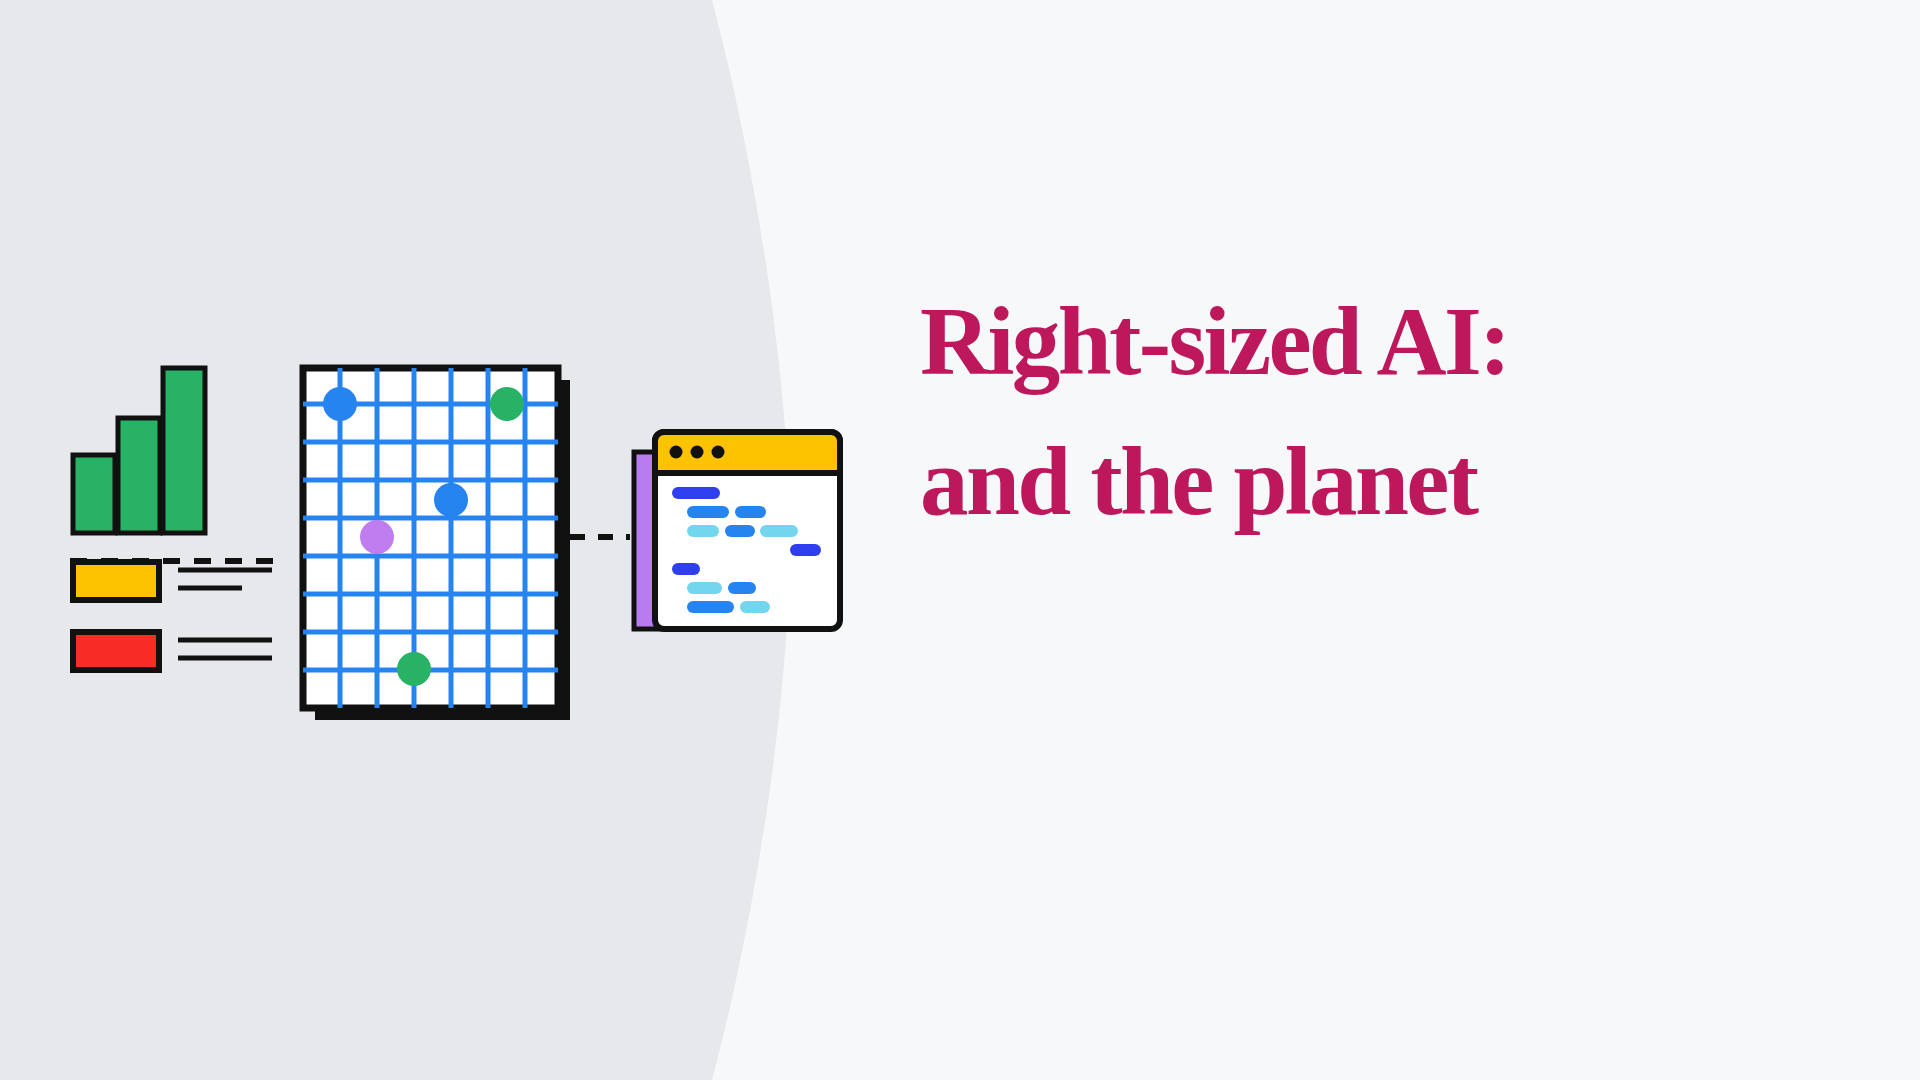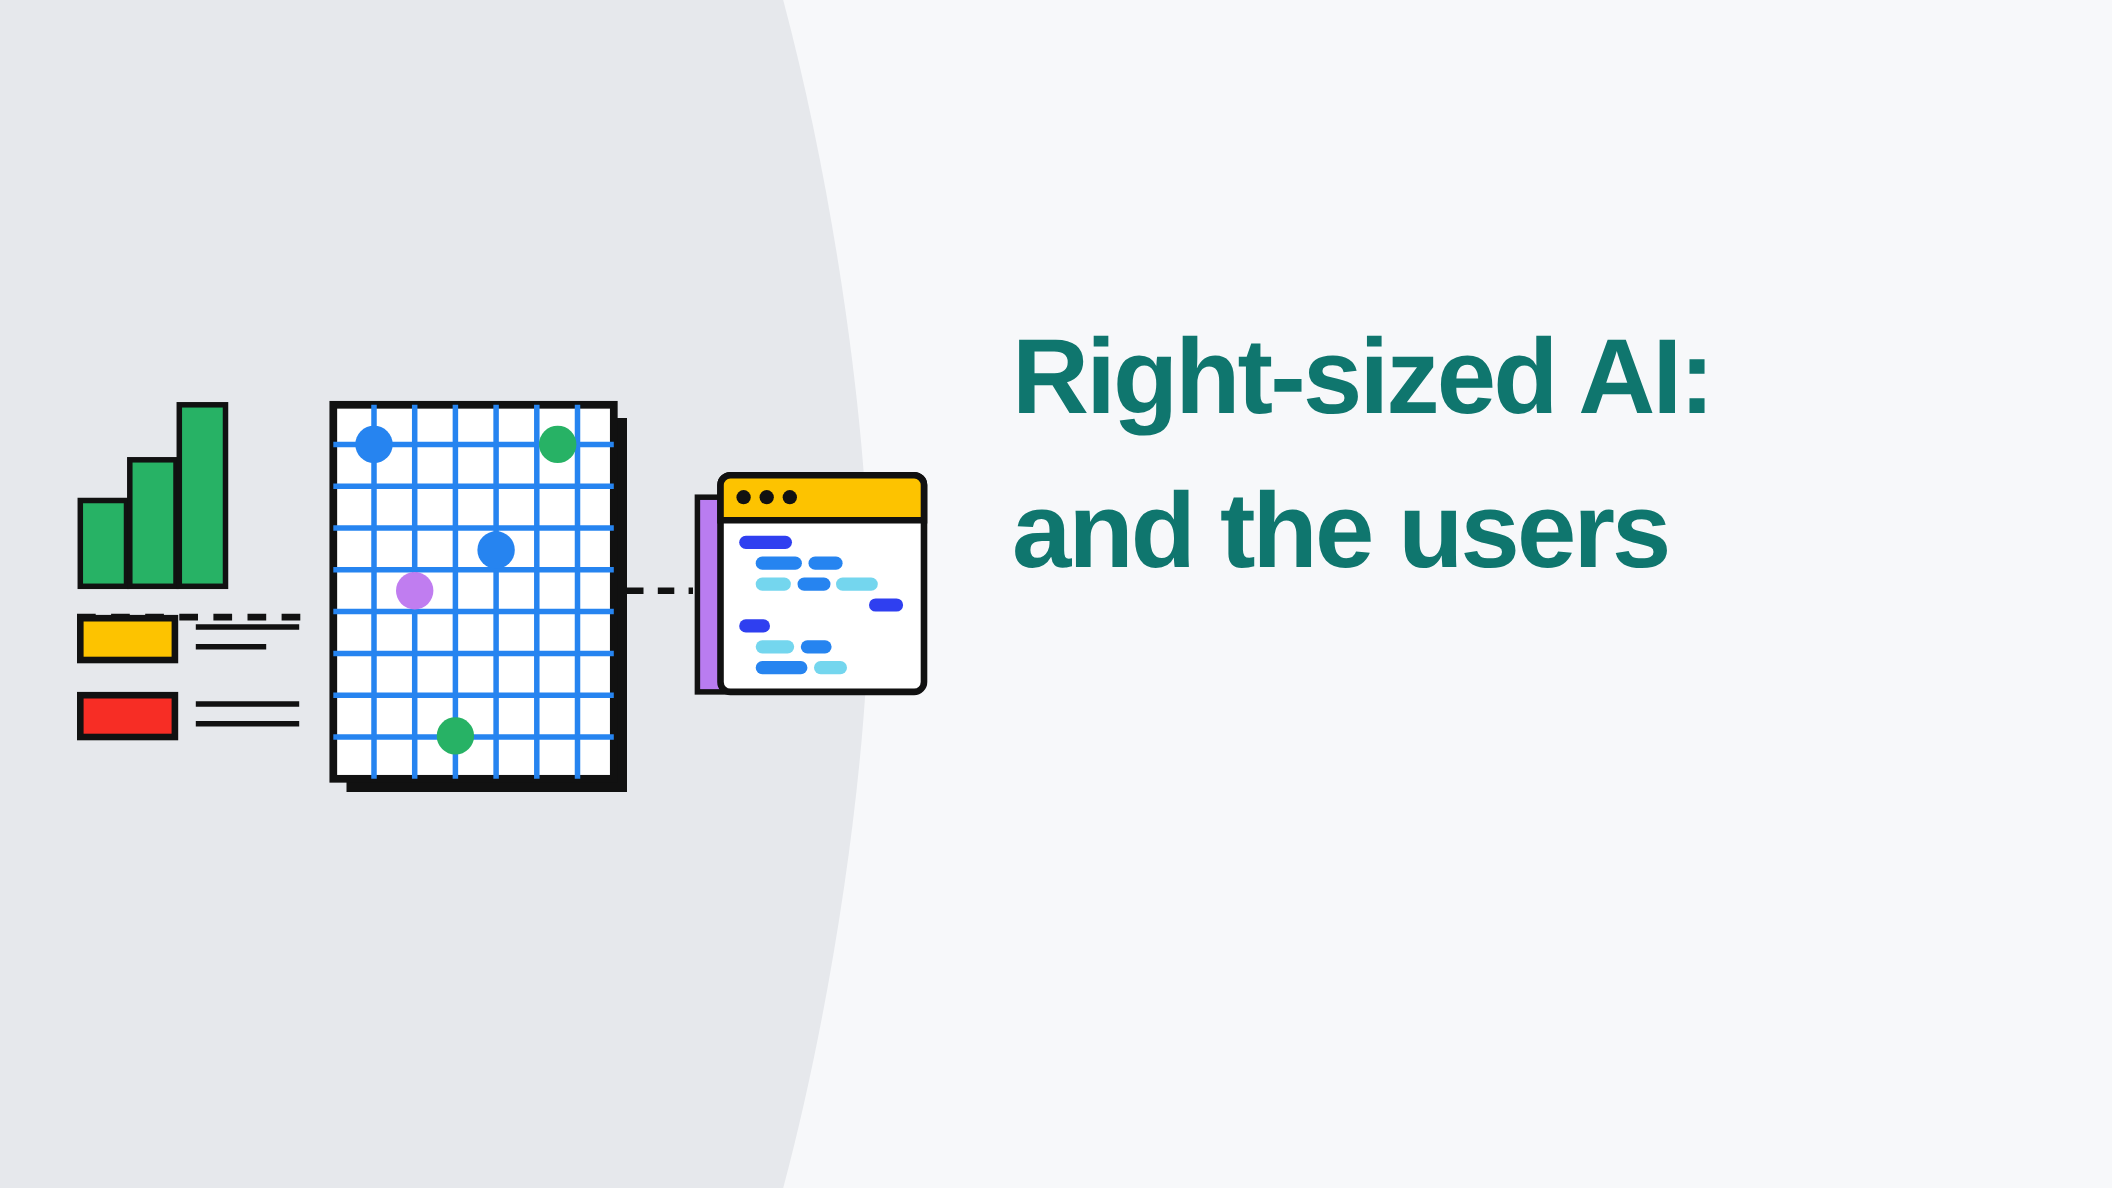--- a/index.html
+++ b/index.html
@@ -49,26 +49,26 @@
   
   .headline {
     position: absolute;
     left: 920px;
     top: 272px;
     width: 890px;
   }
 
   .headline-line {
     display: block;
-    font-family: Liberation Sans, sans-serif;
+    font-family: Liberation Serif, serif;
     font-size: 97px;
     line-height: 140px;
     font-weight: 700;
     letter-spacing: -2.6px;
-    color: #0f766e;
+    color: #be185d;
     white-space: nowrap;
   }
 </style>
 </head>
 <body>
 
 <div class="stage">
 
   <svg class="bg-svg" viewBox="0 0 1920 1080">
     <rect x="0" y="0" width="1920" height="1080" fill="#f7f8fa"></rect>
@@ -164,16 +164,16 @@
           <rect x="687" y="601" width="47" height="12" rx="6" fill="#2684f0"></rect>
           <rect x="740" y="601" width="30" height="12" rx="6" fill="#74d6ee"></rect>
         </g>
       </g>
 
     </svg>
   </div>
 
   <div class="headline">
     <span class="headline-line">Right-sized AI:</span>
-    <span class="headline-line">and the users</span>
+    <span class="headline-line">and the planet</span>
   </div>
 
 </div>
 
 </body></html>

